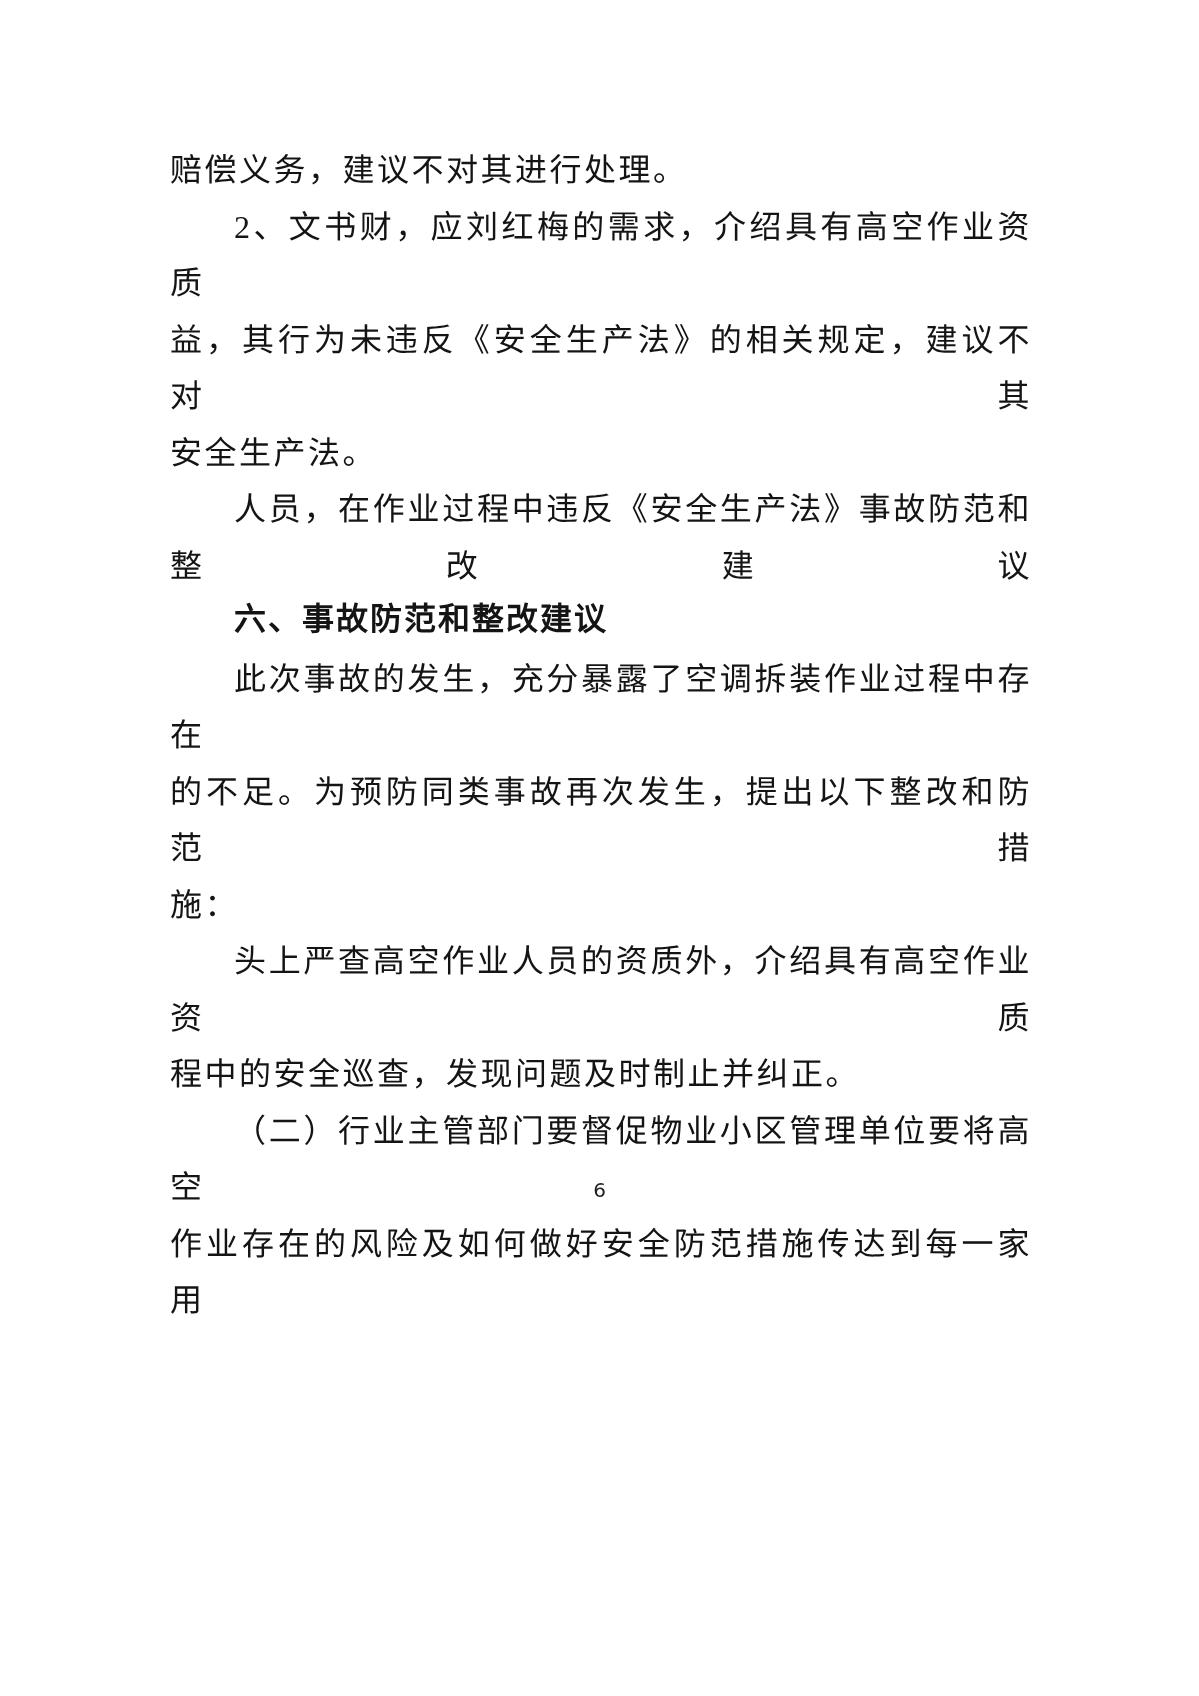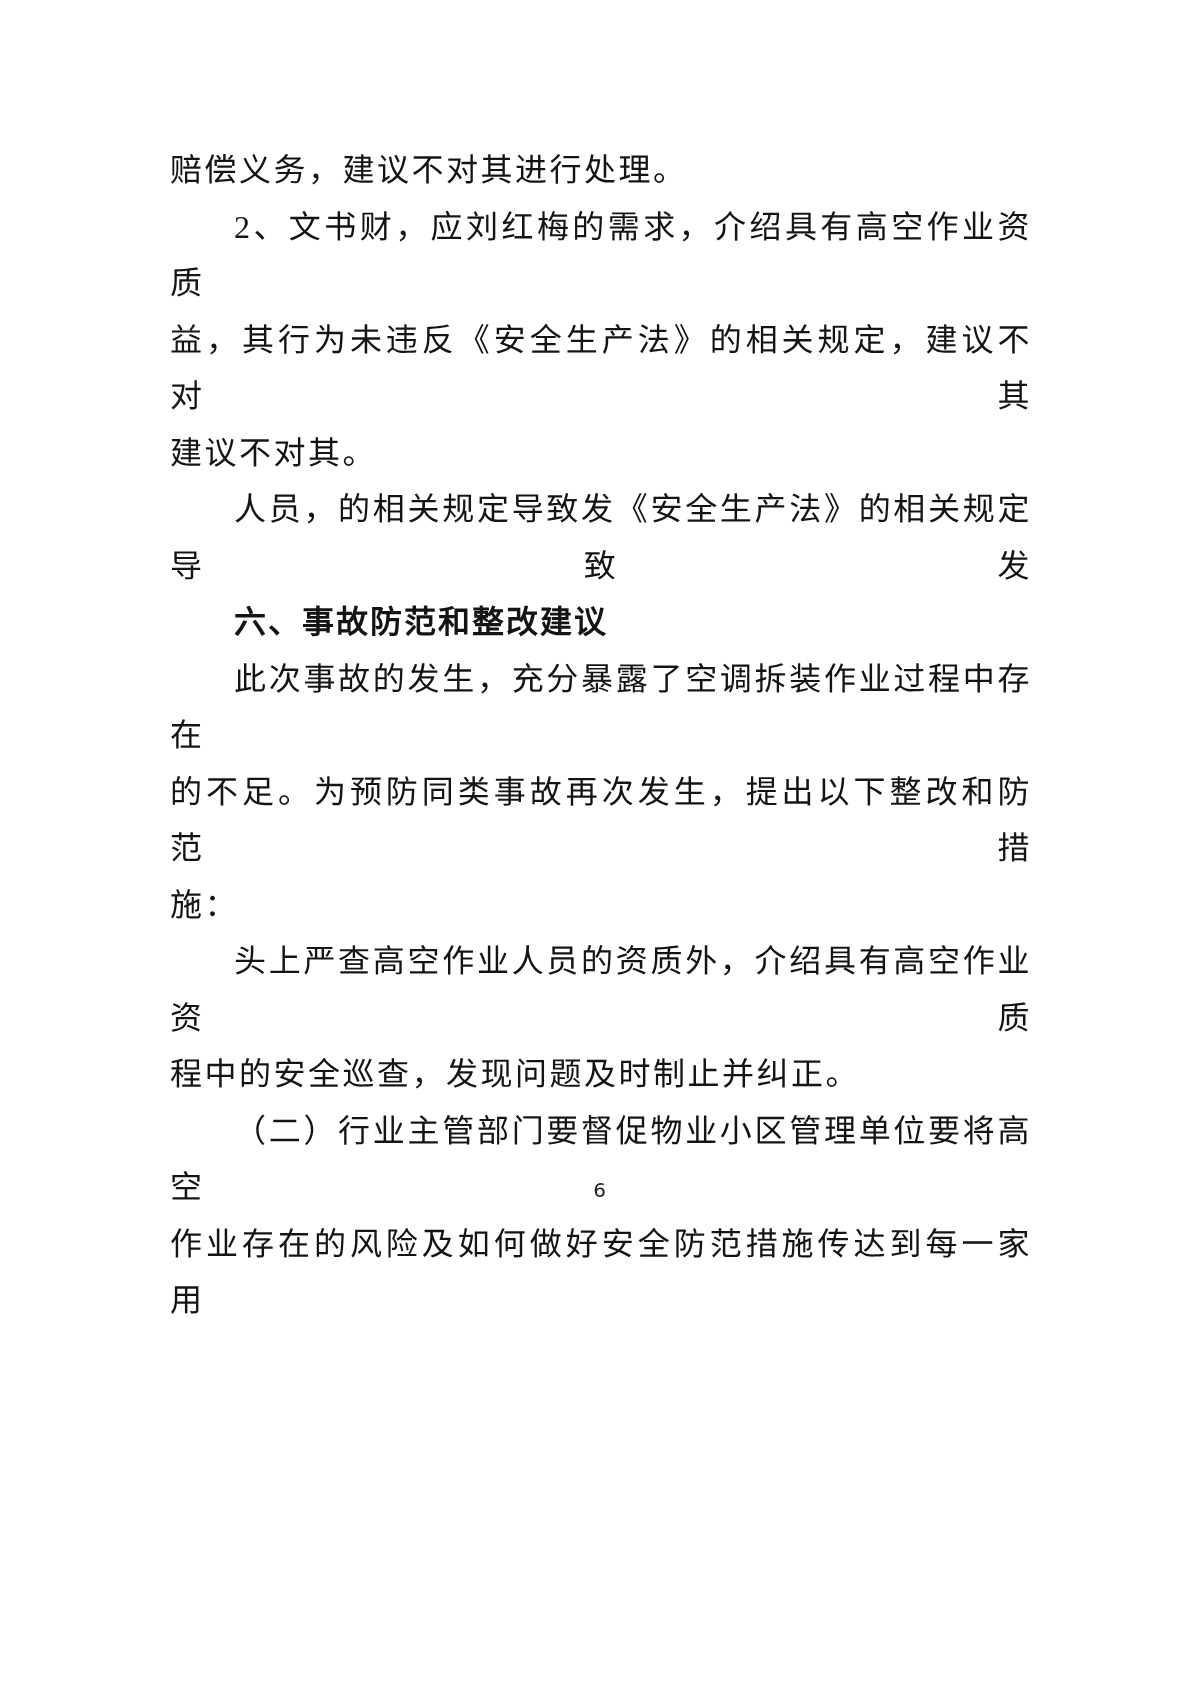--- a/index.html
+++ b/index.html
@@ -37,21 +37,21 @@
     white-space: normal;
   }
   .line.last {
     text-align: justify;
     text-align-last: left;
   }
   .para.indent .line:first-child {
     text-indent: 2em;
   }
   .para.heading .line {
-    font-family: Liberation Serif, serif;
+    font-family: Liberation Mono, monospace;
     font-weight: bold;
     text-align-last: left;
     letter-spacing: 2px;
   }
   .page-number {
     position: absolute;
     left: 0;
     width: 100%;
     bottom: 118px;
     text-align: center;
@@ -65,24 +65,24 @@
 
 <div class="page">
   <div class="content">
     <div>
         <div class="para body">
           <span class="line last">赔偿义务，建议不对其进行处理。</span>
         </div>
         <div class="para body indent">
           <span class="line">2、文书财，应刘红梅的需求，介绍具有高空作业资质</span>
           <span class="line">益，其行为未违反《安全生产法》的相关规定，建议不对其</span>
-          <span class="line last">建议不对其。</span>
+          <span class="line last">安全生产法。</span>
         </div>
         <div class="para body indent">
-          <span class="line">人员，的相关规定导致发《安全生产法》的相关规定导致发</span>
+          <span class="line">人员，在作业过程中违反《安全生产法》事故防范和整改建议</span>
         </div>
         <div class="para heading indent">
           <span class="line last">六、事故防范和整改建议</span>
         </div>
         <div class="para body indent">
           <span class="line">此次事故的发生，充分暴露了空调拆装作业过程中存在</span>
           <span class="line">的不足。为预防同类事故再次发生，提出以下整改和防范措</span>
           <span class="line last">施：</span>
         </div>
         <div class="para body indent">

